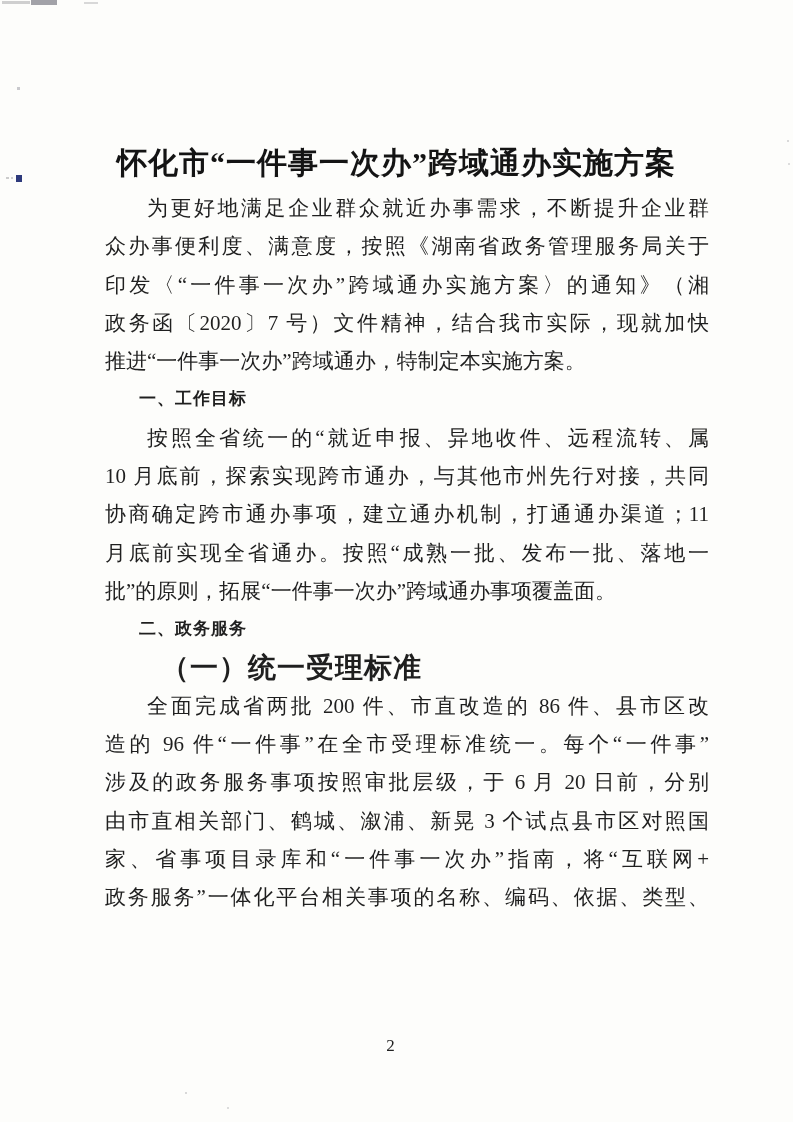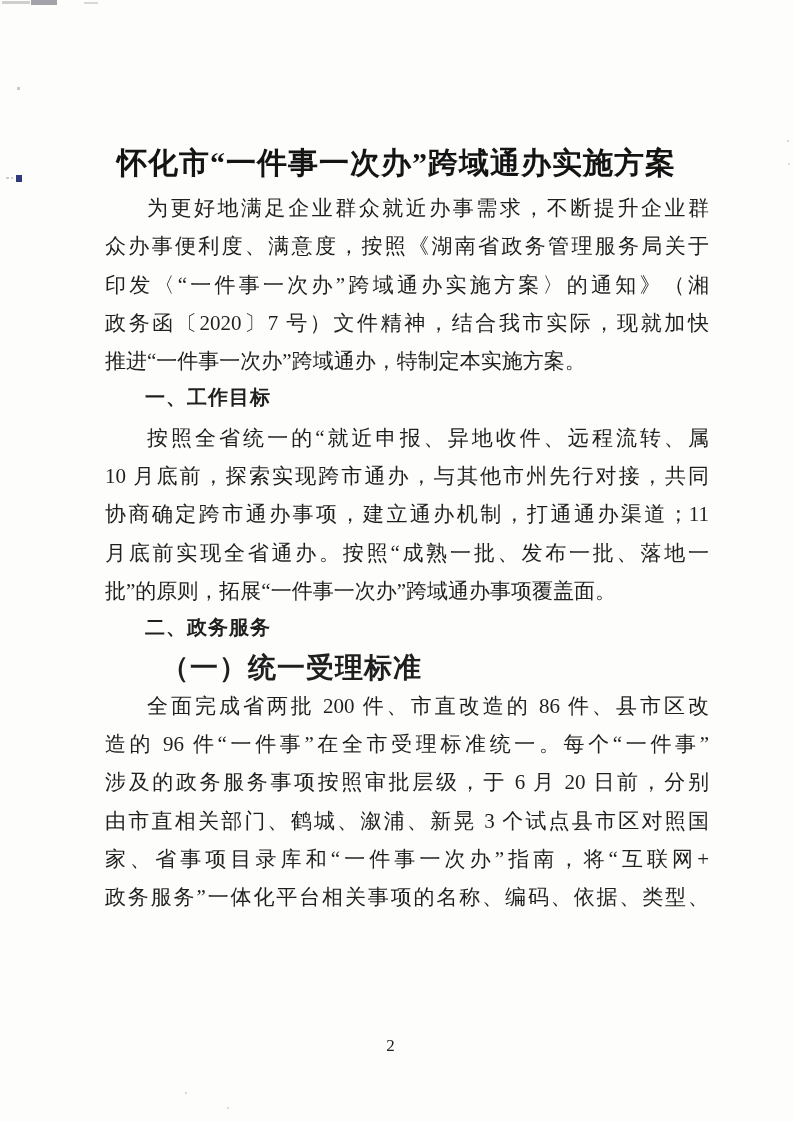--- a/index.html
+++ b/index.html
@@ -45,22 +45,22 @@
     overflow: visible;
   }
   .line.first { text-indent: 2em; }
   .line.last  { text-align-last: left; }
   .heading {
     text-align-last: left;
     text-indent: 2em;
     font-weight: bold;
   }
   .heading1 {
-    font-family: Liberation Mono, monospace;
-    font-size: 20px;
+    font-family: Liberation Serif, serif;
+    font-size: 17px;
     letter-spacing: 1px;
   }
   .heading2 {
     font-family: "Liberation Serif", "DejaVu Serif", serif;
     font-size: 28px;
     letter-spacing: 1px;
   }
   .page-number {
     position: absolute;
     top: 1036px;

